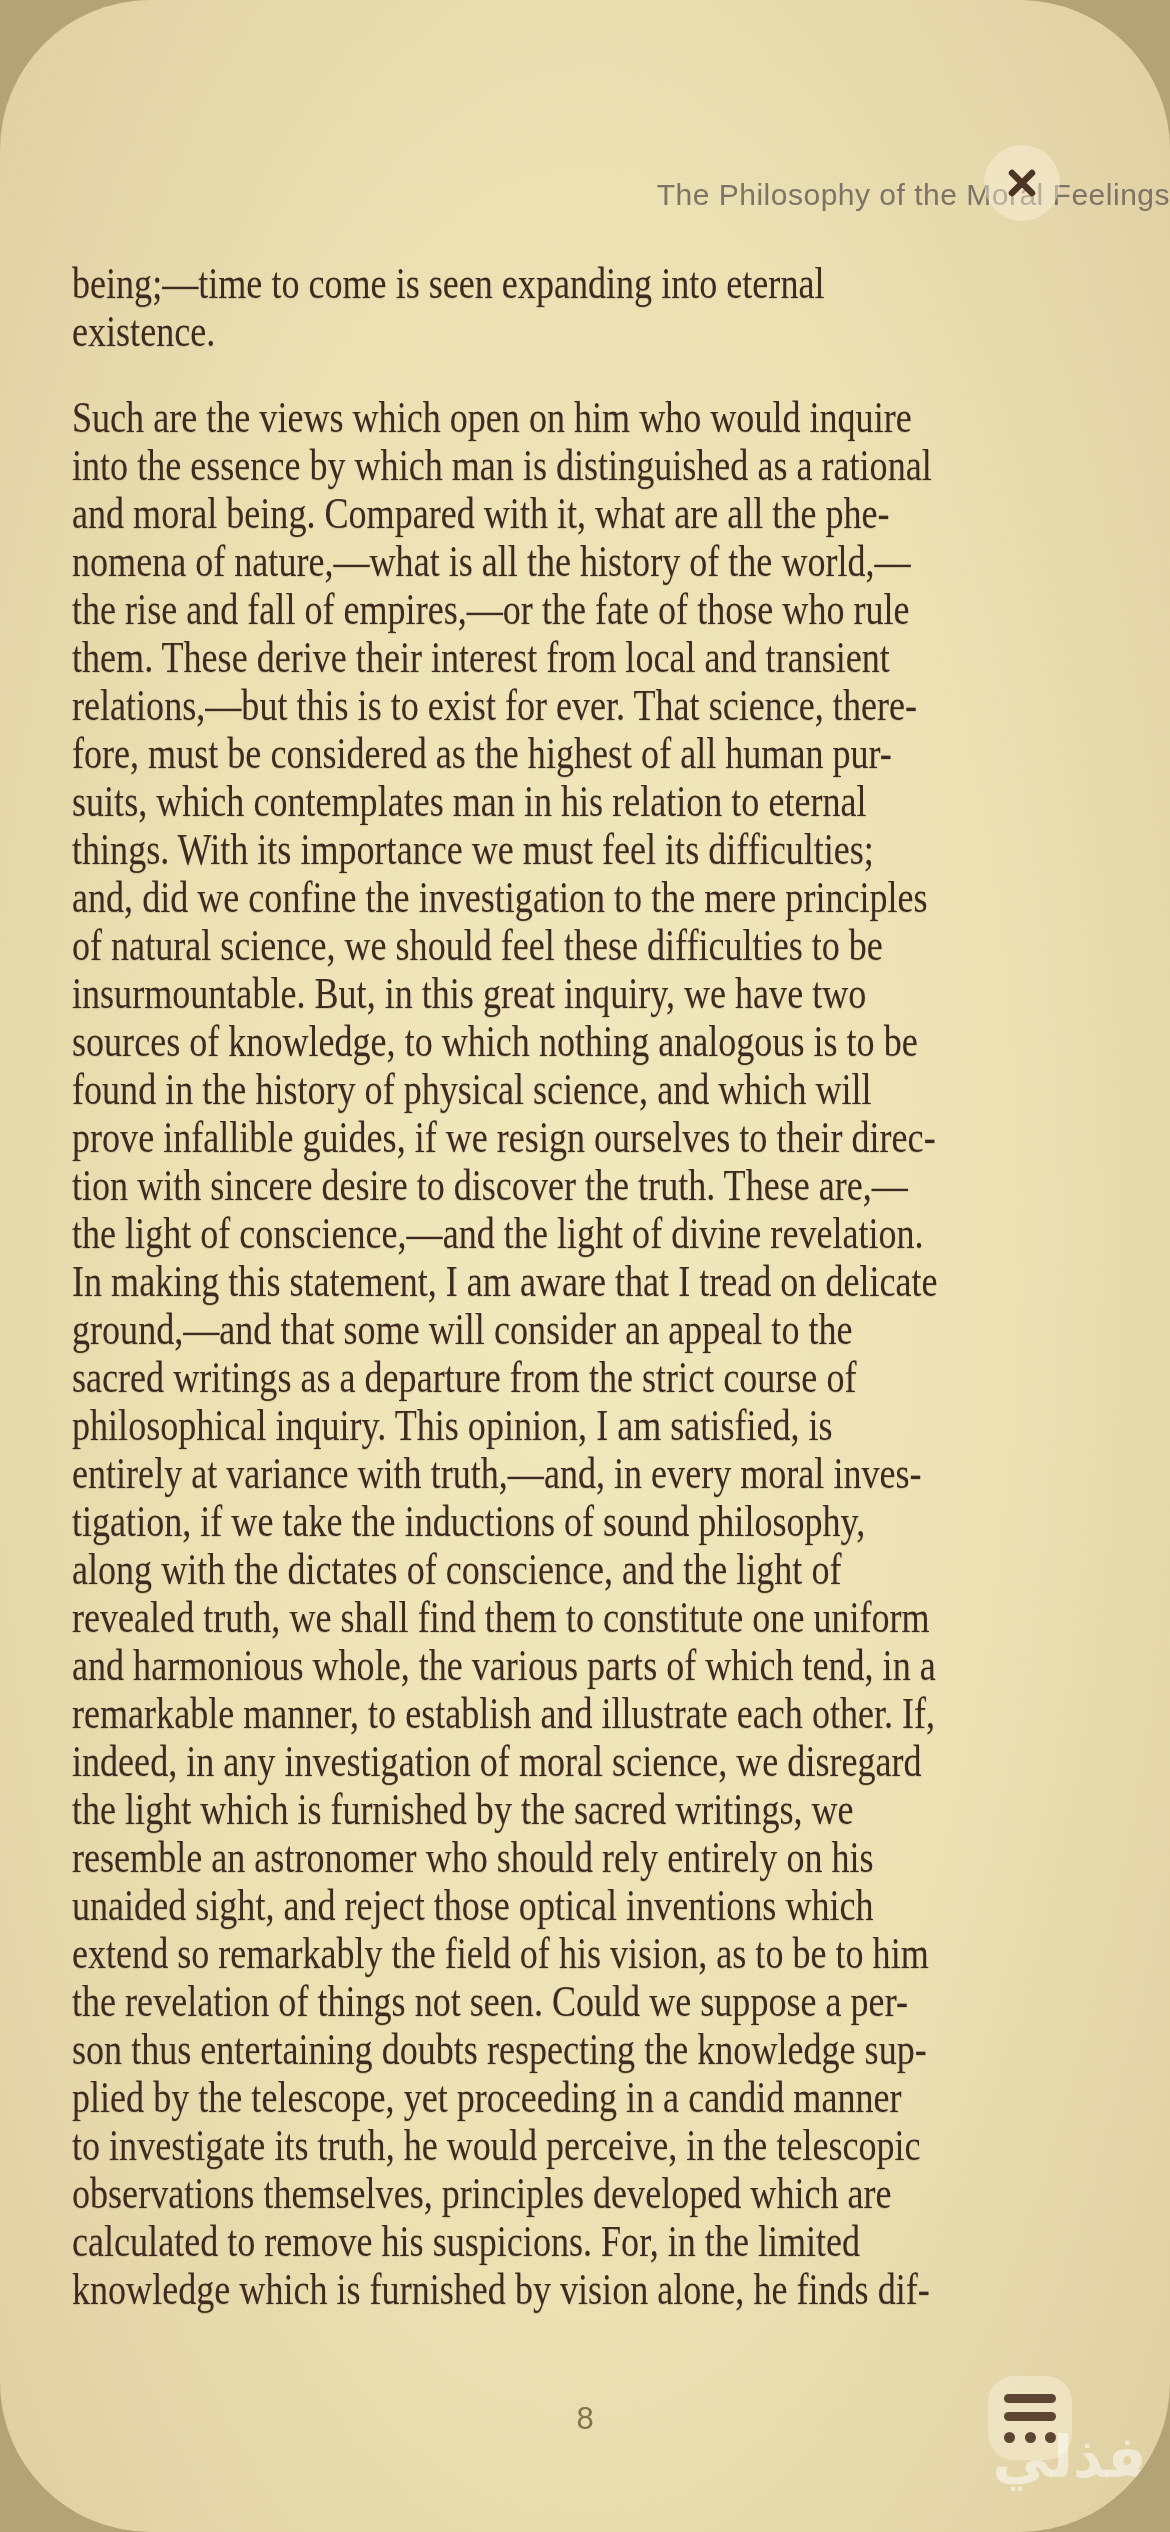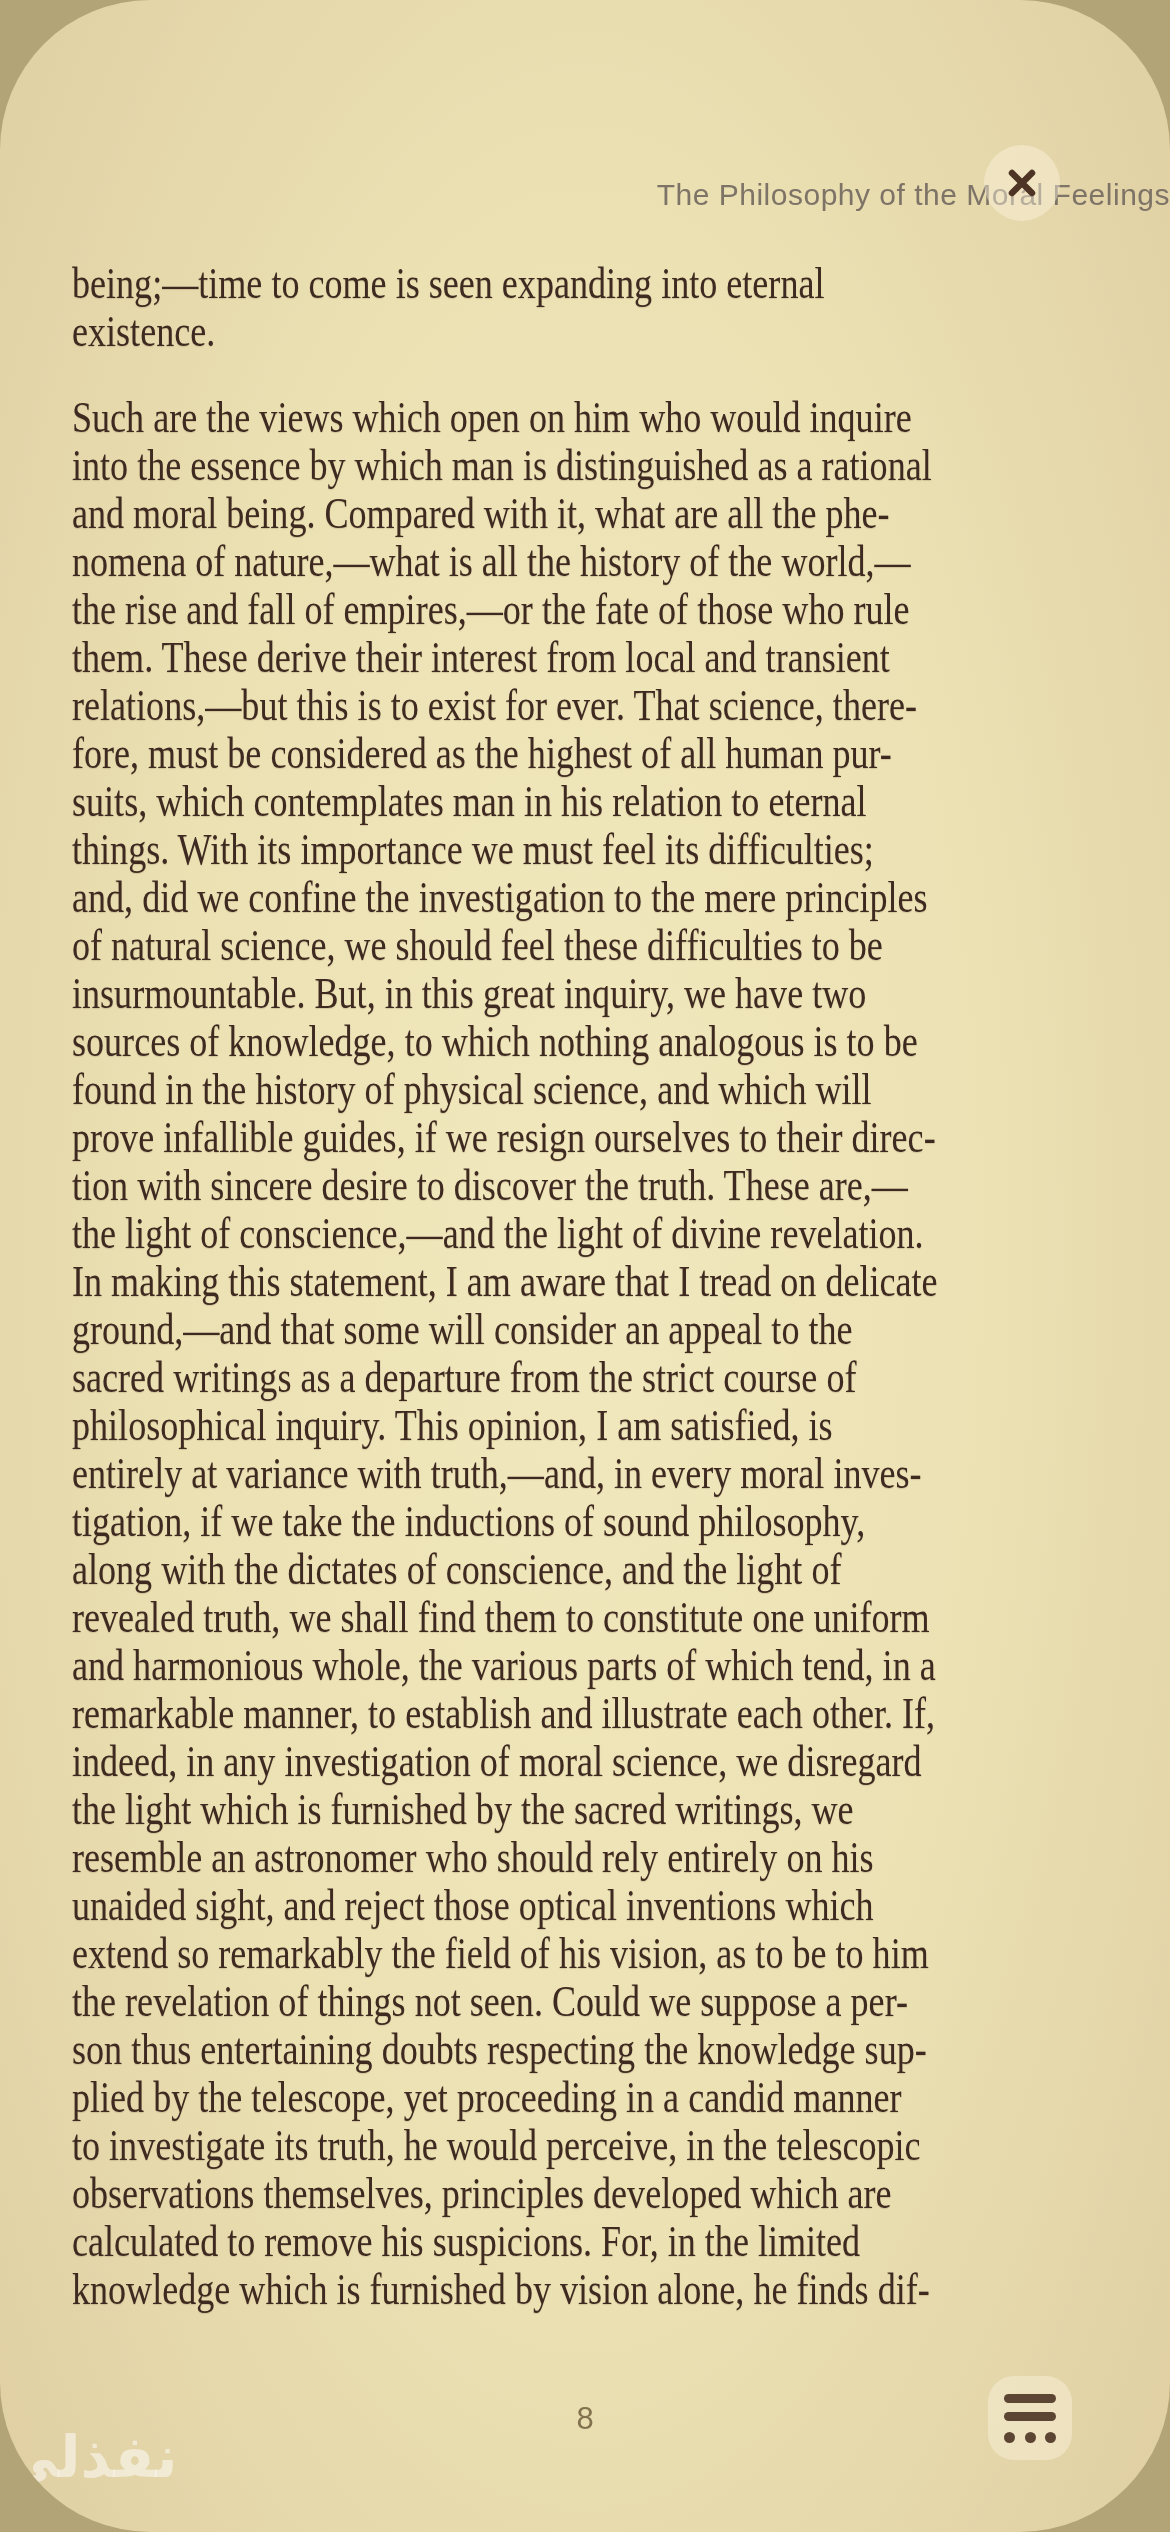--- a/index.html
+++ b/index.html
@@ -77,21 +77,21 @@
   .menu-icon .dots {
     display: flex; justify-content: space-between; margin-top: 11px;
   }
   .menu-icon .dot {
     width: 11px; height: 11px; border-radius: 50%; background: #5d4534;
   }
 
   
   .watermark {
     position: absolute; top: 2424px; left: 0; right: 0;
-    text-align: left;
+    text-align: right;
     pointer-events: none;
   }
   .watermark .ar {
     font: 700 58px/66px "DejaVu Sans", sans-serif;
     color: rgba(255,255,255,0.50);
   }
   .watermark .domain {
     font: 400 26px/30px "DejaVu Sans", sans-serif;
     letter-spacing: 2px;
     color: rgba(255,255,255,0.42);

